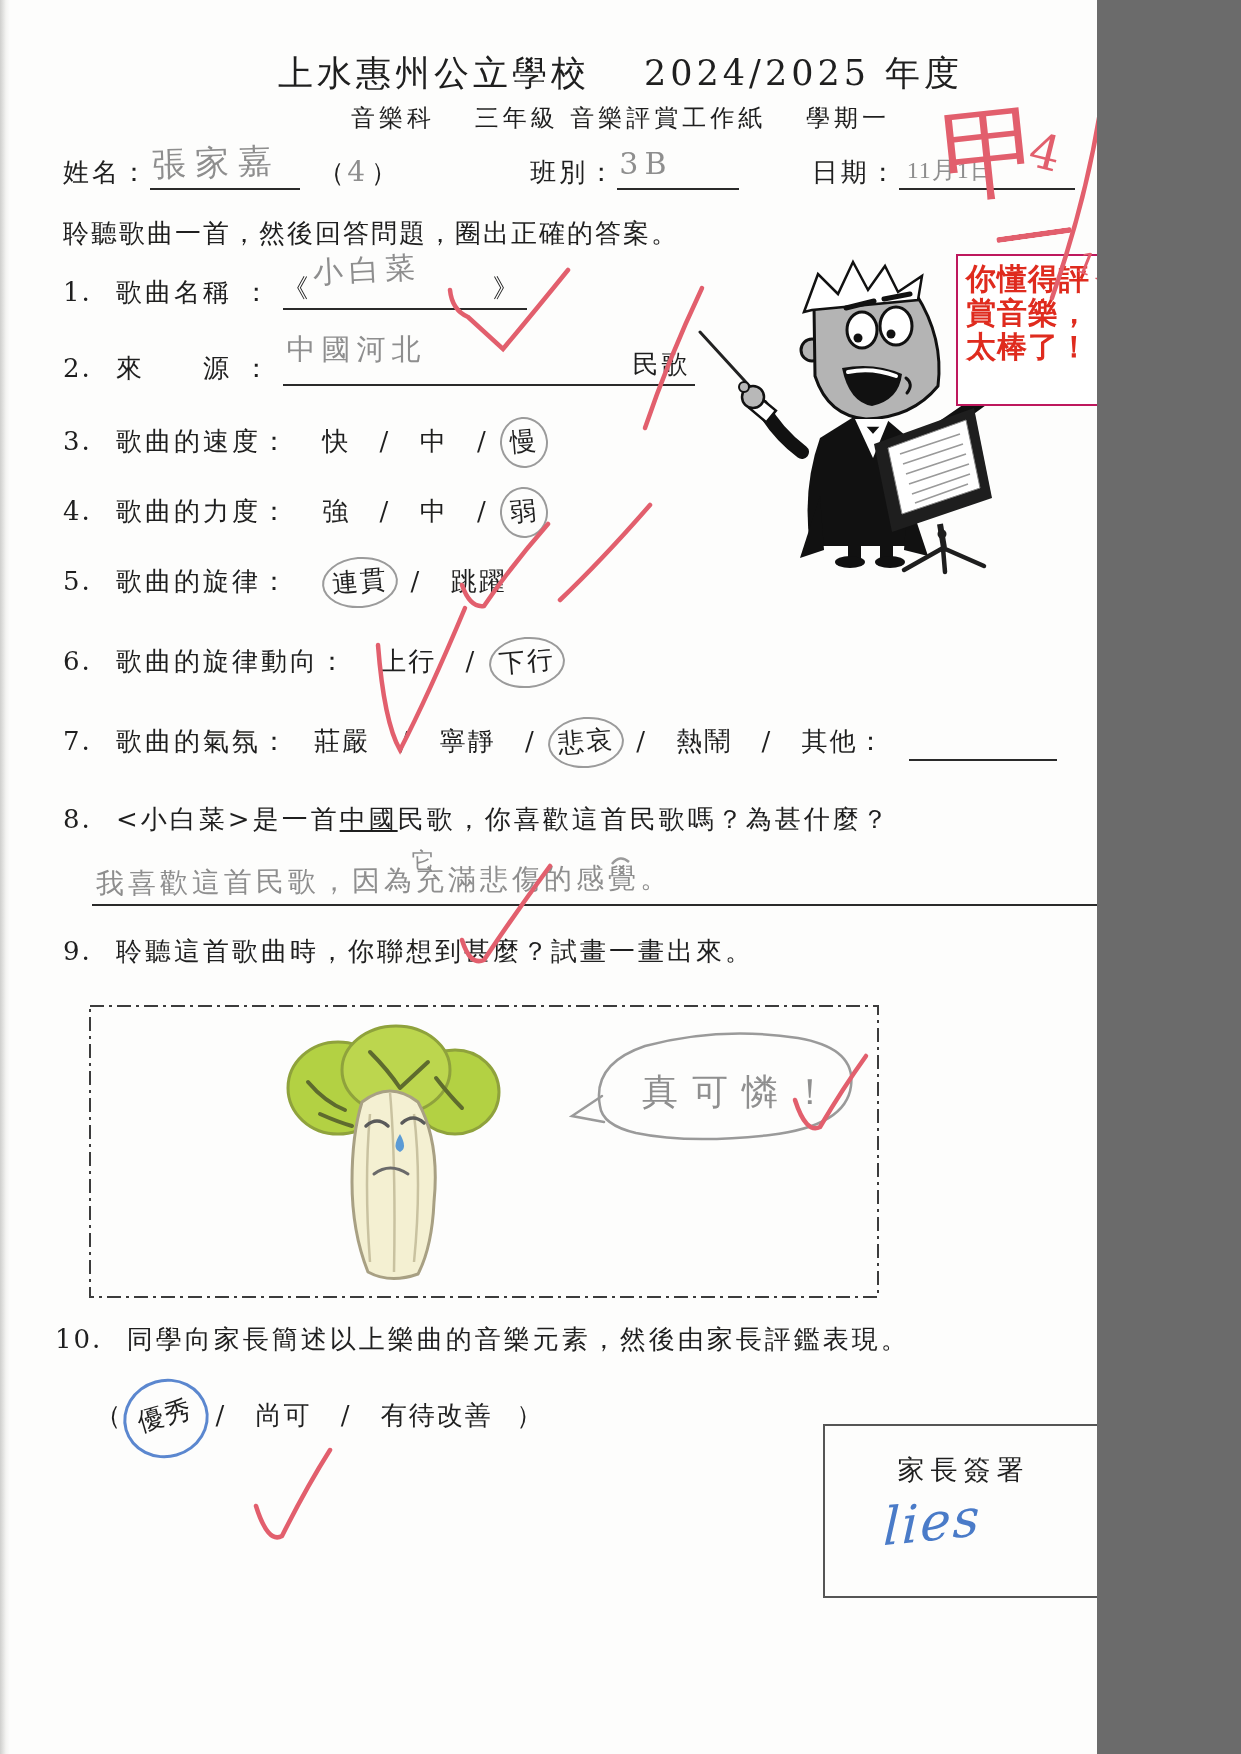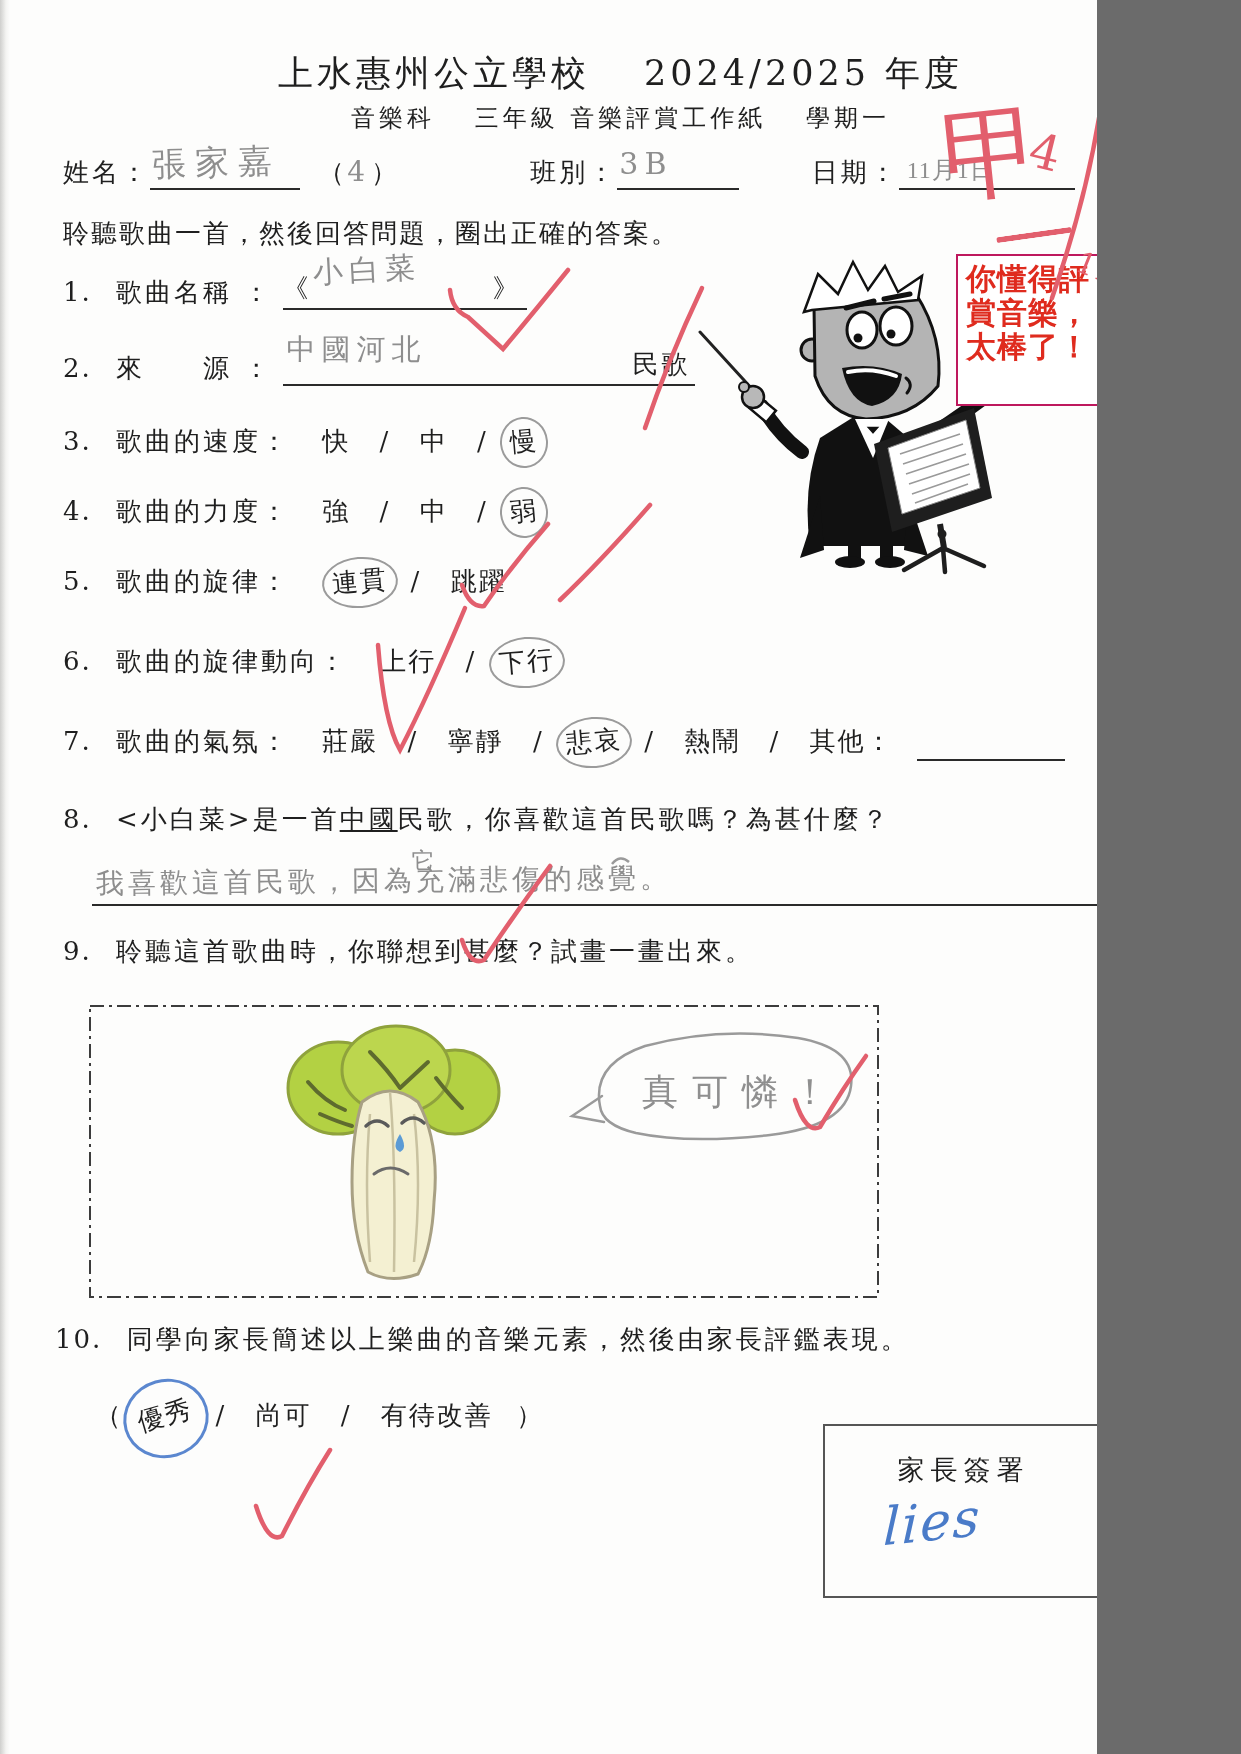--- a/index.html
+++ b/index.html
@@ -117,21 +117,21 @@
     <span class="qno">6.</span>
     <span class="lbl">歌曲的旋律動向：</span>
     <span class="opt" style="margin-left:22px;">上行</span>
     <span class="sep">/</span>
     <span class="opt circle">下行</span>
   </div>
 
   <div class="row" style="top:724px;">
     <span class="qno">7.</span>
     <span class="lbl">歌曲的氣氛：</span>
-    <span class="opt" style="margin-left:22px;">莊嚴</span>
+    <span class="opt" style="margin-left:14px;">莊嚴</span>
     <span class="sep">/</span>
     <span class="opt">寧靜</span>
     <span class="sep">/</span>
     <span class="opt circle">悲哀</span>
     <span class="sep">/</span>
     <span class="opt">熱鬧</span>
     <span class="sep">/</span>
     <span class="opt">其他：</span>
     <span class="uline" style="width:148px;height:34px;"></span>
   </div>

